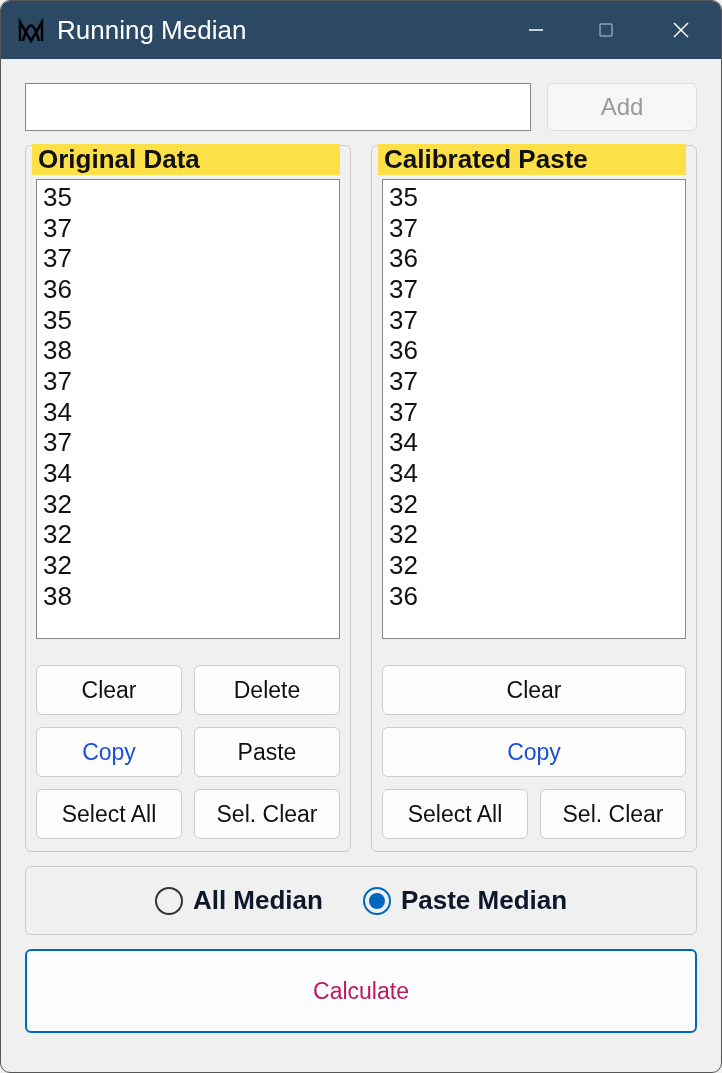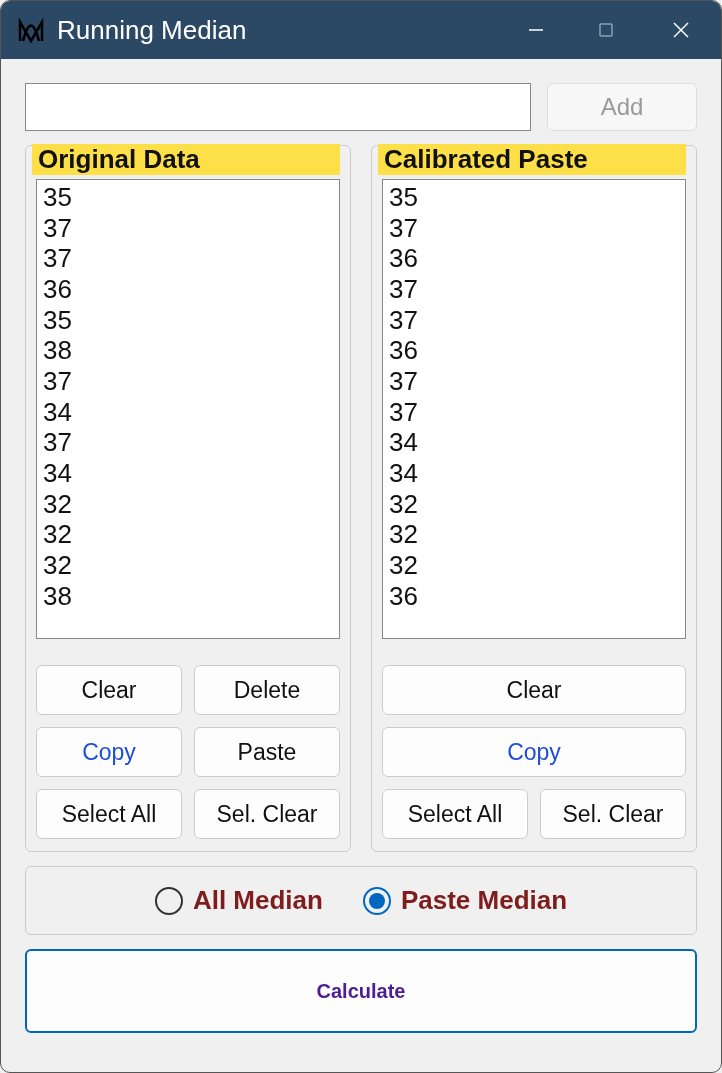--- a/index.html
+++ b/index.html
@@ -174,21 +174,21 @@
       justify-content: center;
       gap: 40px;
       align-items: center;
     }
     .radio-opt {
       display: flex;
       align-items: center;
       gap: 10px;
       font-size: 26px;
       font-weight: 600;
-      color: #7f1d1d;
+      color: #0f172a;
     }
     .radio-circle {
       width: 28px;
       height: 28px;
       border: 2px solid #333;
       border-radius: 50%;
       display: flex;
       align-items: center;
       justify-content: center;
       box-sizing: border-box;
@@ -201,23 +201,23 @@
       width: 16px;
       height: 16px;
       background: #0067c0;
       border-radius: 50%;
     }
     .calc-btn {
       height: 84px;
       border: 2px solid #0067c0;
       border-radius: 6px;
       background: #fdfdfd;
-      font-size: 20px;
-      font-weight: 700;
-      color: #4c1d95;
+      font-size: 23px;
+      font-weight: 400;
+      color: #be185d;
       cursor: pointer;
     }
   </style>
 </head>
 <body>
 
 <div class="window">
   <div class="titlebar">
     <div class="app-icon">
       <svg width="28" height="28" viewBox="0 0 28 28">

